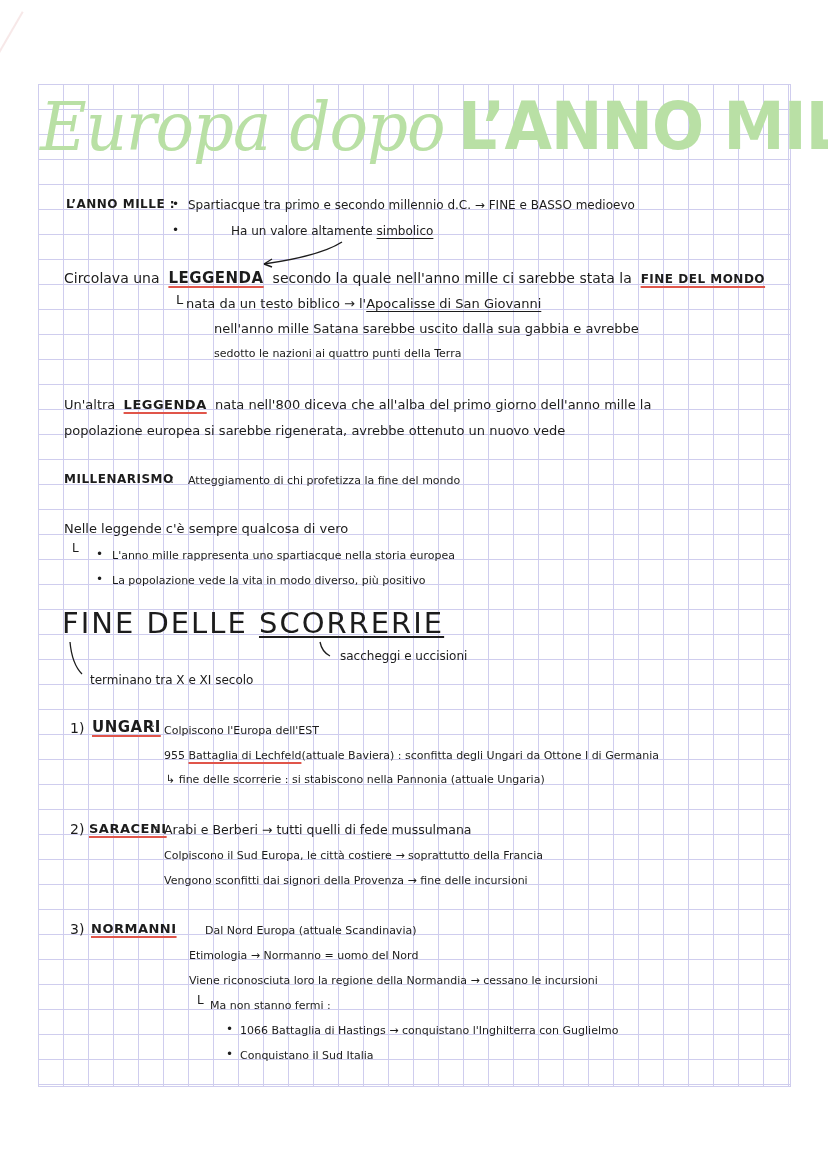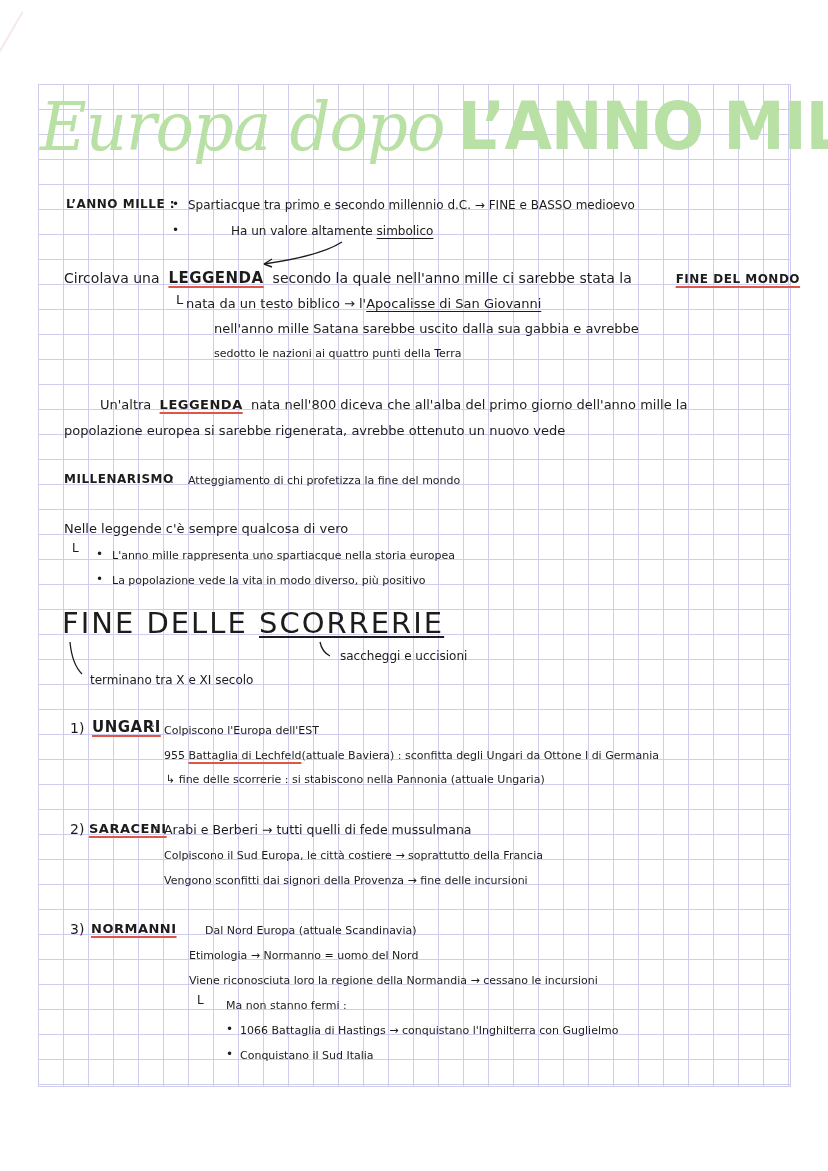--- a/index.html
+++ b/index.html
@@ -61,28 +61,28 @@
 
 <svg class="arrow-svg" style="left:260px;top:240px;" width="90" height="30">
   <path d="M82 2 Q60 16 4 24" stroke="#1c1c1c" stroke-width="1.4" fill="none"></path>
   <path d="M4 24 L12 19 M4 24 L12 27" stroke="#1c1c1c" stroke-width="1.4" fill="none"></path>
 </svg>
 
 <span class="t" style="left:64px;top:270px;font-size:14px;">
   <span>Circolava una</span>&nbsp;
   <span class="b ul-red" style="font-size:15px;">LEGGENDA</span>&nbsp;
   <span>secondo la quale nell'anno mille ci sarebbe stata la</span>&nbsp;
-  <span class="b ul-red" style="font-size:12px;margin-left:35px;">FINE DEL MONDO</span>
+  <span class="b ul-red" style="font-size:12px;">FINE DEL MONDO</span>
 </span>
 <span class="t" style="left:176px;top:292px;font-size:13px;">L</span>
 <span class="t" style="left:186px;top:296px;font-size:13px;"><span>nata da un testo biblico → l'</span><span class="ul-blk">Apocalisse di San Giovanni</span></span>
 <span class="t" style="left:214px;top:321px;font-size:13px;">nell'anno mille Satana sarebbe uscito dalla sua gabbia e avrebbe</span>
 <span class="t" style="left:214px;top:346px;font-size:11px;">sedotto le nazioni ai quattro punti della Terra</span>
 
-<span class="t" style="left:64px;top:397px;font-size:13px;margin-left:36px;">
+<span class="t" style="left:64px;top:397px;font-size:13px;">
   <span>Un'altra</span>&nbsp;
   <span class="b ul-red">LEGGENDA</span>&nbsp;
   <span>nata nell'800 diceva che all'alba del primo giorno dell'anno mille la</span>
 </span>
 <span class="t" style="left:64px;top:423px;font-size:13px;">popolazione europea si sarebbe rigenerata, avrebbe ottenuto un nuovo vede</span>
 
 <span class="t s b" style="left:64px;top:471px;">MILLENARISMO</span>
 <span class="t s" style="left:170px;top:471px;">:</span>
 <span class="t xs" style="left:188px;top:473px;">Atteggiamento di chi profetizza la fine del mondo</span>
 
@@ -117,17 +117,17 @@
 <span class="t xs" style="left:164px;top:848px;">Colpiscono il Sud Europa, le città costiere → soprattutto della Francia</span>
 <span class="t xs" style="left:164px;top:873px;">Vengono sconfitti dai signori della Provenza → fine delle incursioni</span>
 
 <span class="t" style="left:70px;top:921px;font-size:14px;">3)</span>
 <span class="t b ul-red" style="left:91px;top:921px;font-size:13px;">NORMANNI</span>
 <span class="t s" style="left:172px;top:921px;">:</span>
 <span class="t xs" style="left:189px;top:923px;margin-left:16px;">Dal Nord Europa (attuale Scandinavia)</span>
 <span class="t xs" style="left:189px;top:948px;">Etimologia → Normanno = uomo del Nord</span>
 <span class="t xs" style="left:189px;top:973px;">Viene riconosciuta loro la regione della Normandia → cessano le incursioni</span>
 <span class="t s" style="left:197px;top:992px;">L</span>
-<span class="t xs" style="left:226px;top:998px;">Ma non stanno fermi :</span>
+<span class="t xs" style="left:210px;top:998px;">Ma non stanno fermi :</span>
 <span class="t s" style="left:226px;top:1021px;">•</span>
 <span class="t xs" style="left:240px;top:1023px;">1066 Battaglia di Hastings → conquistano l'Inghilterra con Guglielmo</span>
 <span class="t s" style="left:226px;top:1046px;">•</span>
 <span class="t xs" style="left:240px;top:1048px;">Conquistano il Sud Italia</span>
 
 </body></html>

